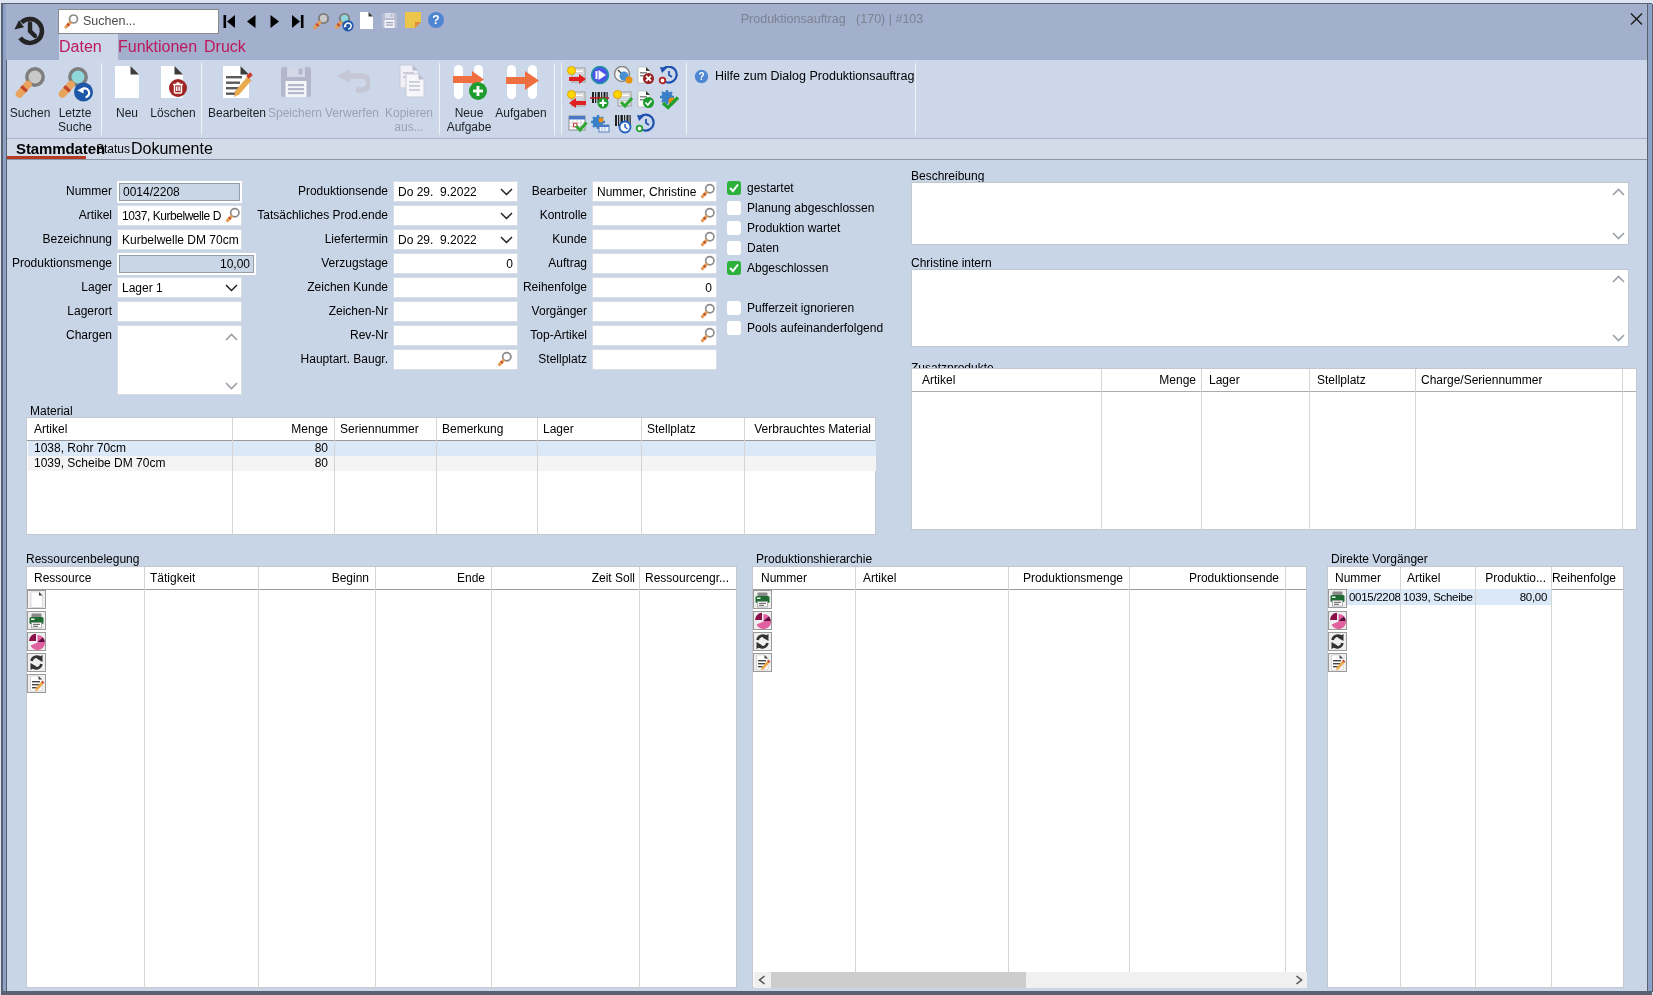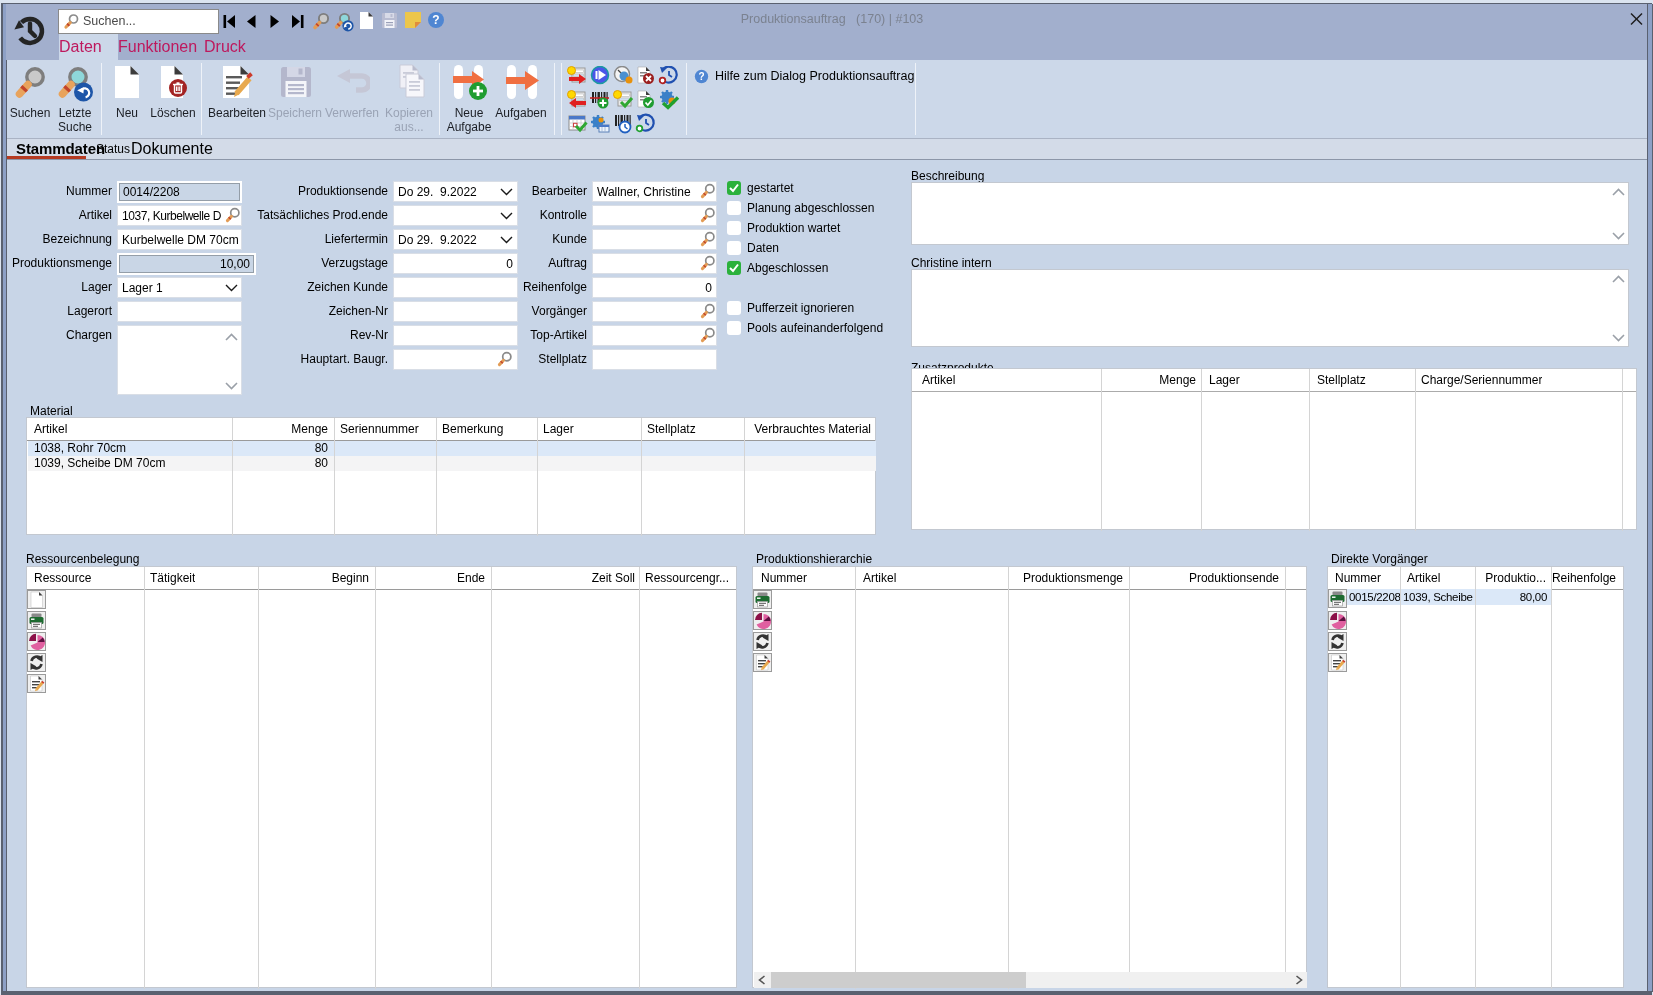--- a/index.html
+++ b/index.html
@@ -467,21 +467,21 @@
 <div class="fld" style="left:393px;top:349px;width:125px"></div>
 
 <div class="lbl" style="left:447px;top:181px;width:140px">Bearbeiter</div>
 <div class="lbl" style="left:447px;top:205px;width:140px">Kontrolle</div>
 <div class="lbl" style="left:447px;top:229px;width:140px">Kunde</div>
 <div class="lbl" style="left:447px;top:253px;width:140px">Auftrag</div>
 <div class="lbl" style="left:447px;top:277px;width:140px">Reihenfolge</div>
 <div class="lbl" style="left:447px;top:301px;width:140px">Vorgänger</div>
 <div class="lbl" style="left:447px;top:325px;width:140px">Top-Artikel</div>
 <div class="lbl" style="left:447px;top:349px;width:140px">Stellplatz</div>
-<div class="fld" style="left:592px;top:181px;width:125px">Wallner, Christine</div>
+<div class="fld" style="left:592px;top:181px;width:125px">Nummer, Christine</div>
 <div class="fld" style="left:592px;top:205px;width:125px"></div>
 <div class="fld" style="left:592px;top:229px;width:125px"></div>
 <div class="fld" style="left:592px;top:253px;width:125px"></div>
 <div class="fld rt" style="left:592px;top:277px;width:125px">0</div>
 <div class="fld" style="left:592px;top:301px;width:125px"></div>
 <div class="fld" style="left:592px;top:325px;width:125px"></div>
 <div class="fld" style="left:592px;top:349px;width:125px"></div>
 
 <svg class="mg" style="left:224px;top:207px">
     <use href="#mag"></use>

